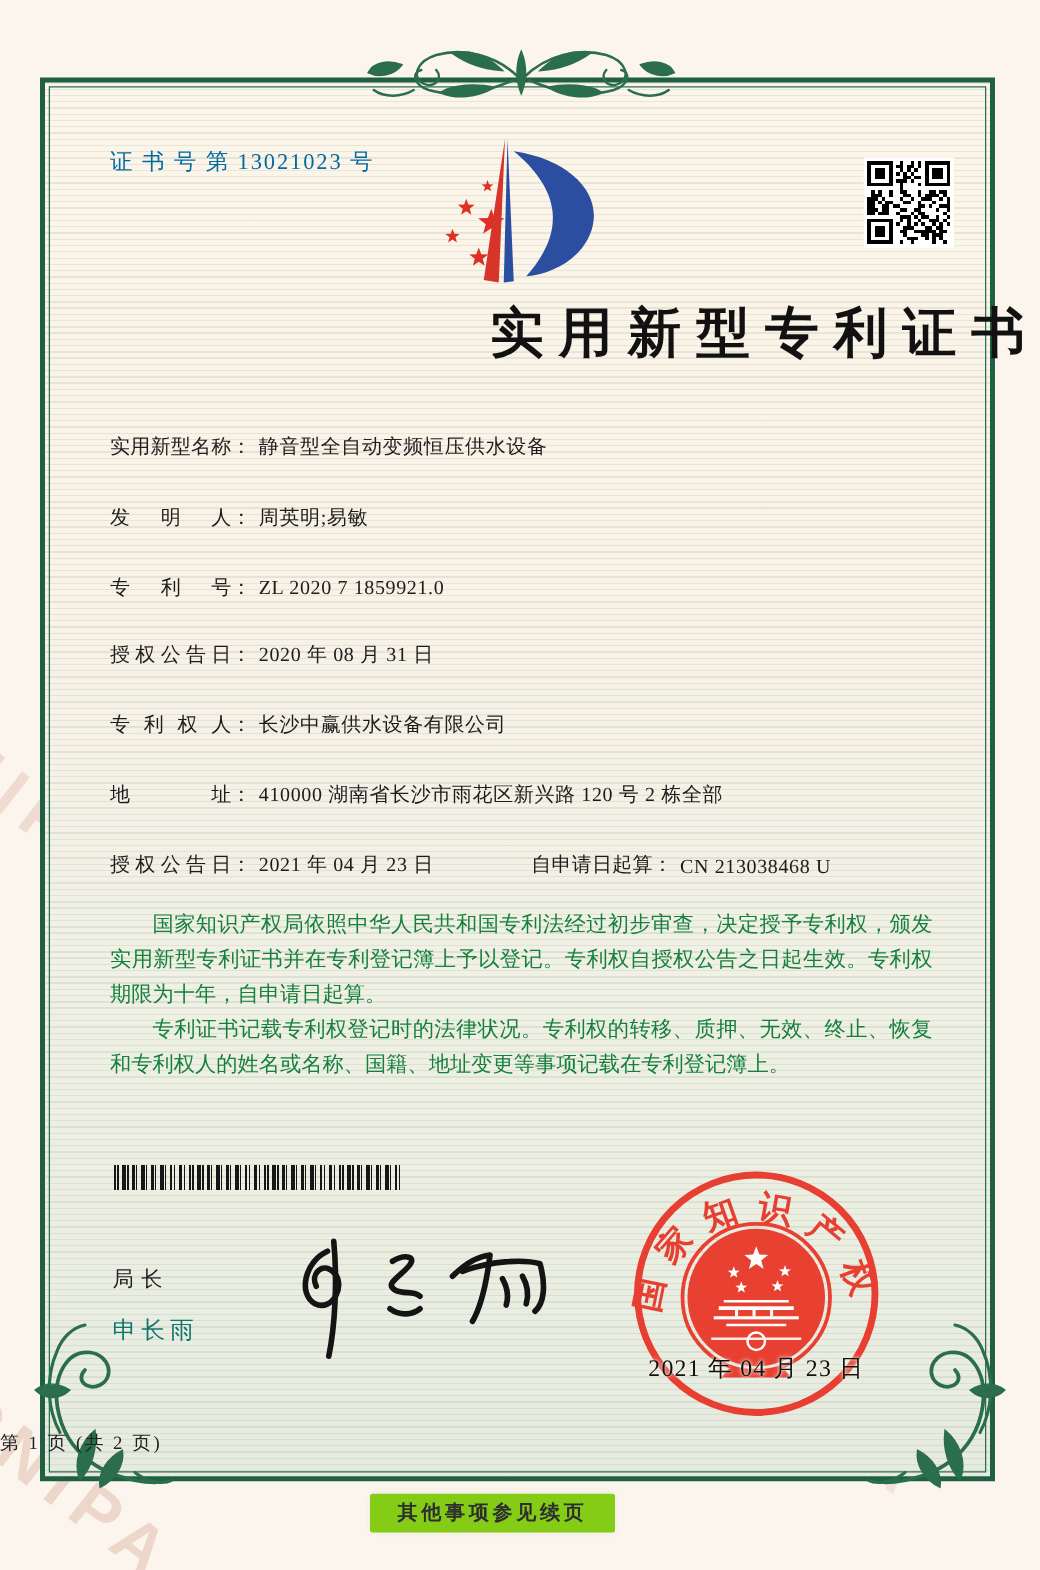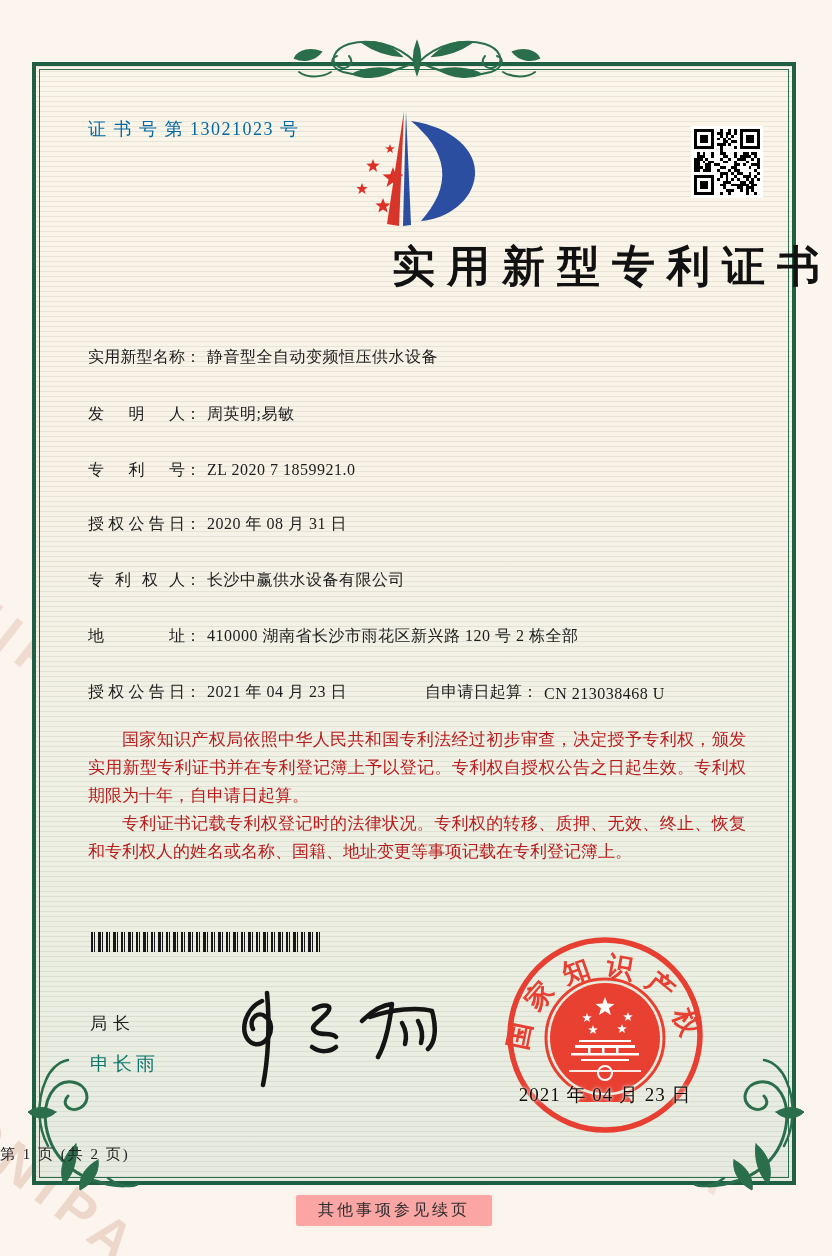--- a/index.html
+++ b/index.html
@@ -37,41 +37,41 @@
   .flabel{display:inline-block;width:97px;text-align:justify;text-align-last:justify;text-justify:inter-character;}
   .colon{margin-right:6px;}
   .fvalue{letter-spacing:.5px;white-space:nowrap;}
   .r1{top:347px}.r2{top:404px}.r3{top:460px}.r4{top:514px}.r5{top:570px}.r6{top:626px}
   .grant-row{position:absolute;left:88px;top:682px;width:672px;font-size:16px;}
   .pair{display:flex;align-items:flex-end;position:absolute;top:0;}
   .pair1{left:0;}
   .pair2{left:337px;}
   
   .legal{position:absolute;left:88px;top:726px;width:658px;font-size:17px;line-height:28px;
-         text-align:justify;color:#b91c1c;}
+         text-align:justify;color:#15803d;}
   .legal p{margin:0;text-indent:2em;}
   
   .barcode{position:absolute;left:91px;top:932px;width:229px;height:20px;
     background:repeating-linear-gradient(90deg,#161616 0 2px,transparent 2px 3px,#161616 3px 4px,
       transparent 4px 7px,#161616 7px 10px,transparent 10px 11px,#161616 11px 12px,transparent 12px 15px);}
   
   .director-title{position:absolute;left:90px;top:1012px;font-size:17px;letter-spacing:6px;color:#222;}
   .director-name{position:absolute;left:90px;top:1051px;font-size:19px;letter-spacing:4px;color:#0f766e;}
   .signature{position:absolute;left:222px;top:983px;width:245px;height:110px;}
   
   .seal{position:absolute;left:505px;top:935px;width:200px;height:200px;opacity:.96;}
   .seal-date{position:absolute;left:500px;top:1082px;width:210px;text-align:center;font-size:19px;
              color:#101010;letter-spacing:1px;
              text-shadow:0 0 4px rgba(245,242,232,.95),0 0 2px rgba(245,242,232,.95);}
   
   .page-num{position:absolute;left:0;right:0;top:1145px;text-align:left;font-size:15px;
             letter-spacing:2px;color:#222;}
   .cont-note{position:absolute;left:394px;top:1195px;transform:translateX(-50%);
-             background:#fca5a5;padding:5px 22px;font-size:16px;letter-spacing:3px;color:#2e2e2e;
-             border-radius:2px;box-shadow:0 0 6px rgba(0,0,0,.05);white-space:nowrap;}
+             background:#84cc16;padding:5px 22px;font-size:16px;letter-spacing:3px;color:#2e2e2e;
+             border-radius:2px;box-shadow:0 0 6px rgba(0,0,0,.05);white-space:nowrap;font-weight:bold;}
 </style>
 </head>
 <body>
 
 <div class="page">
 
   <div class="wm wm-a">CNIPA</div>
   <div class="wm wm-b">CNIPA</div>
   <div class="wm wm-c">CNIPA</div>
   <div class="wm wm-d">CNIPA</div>

